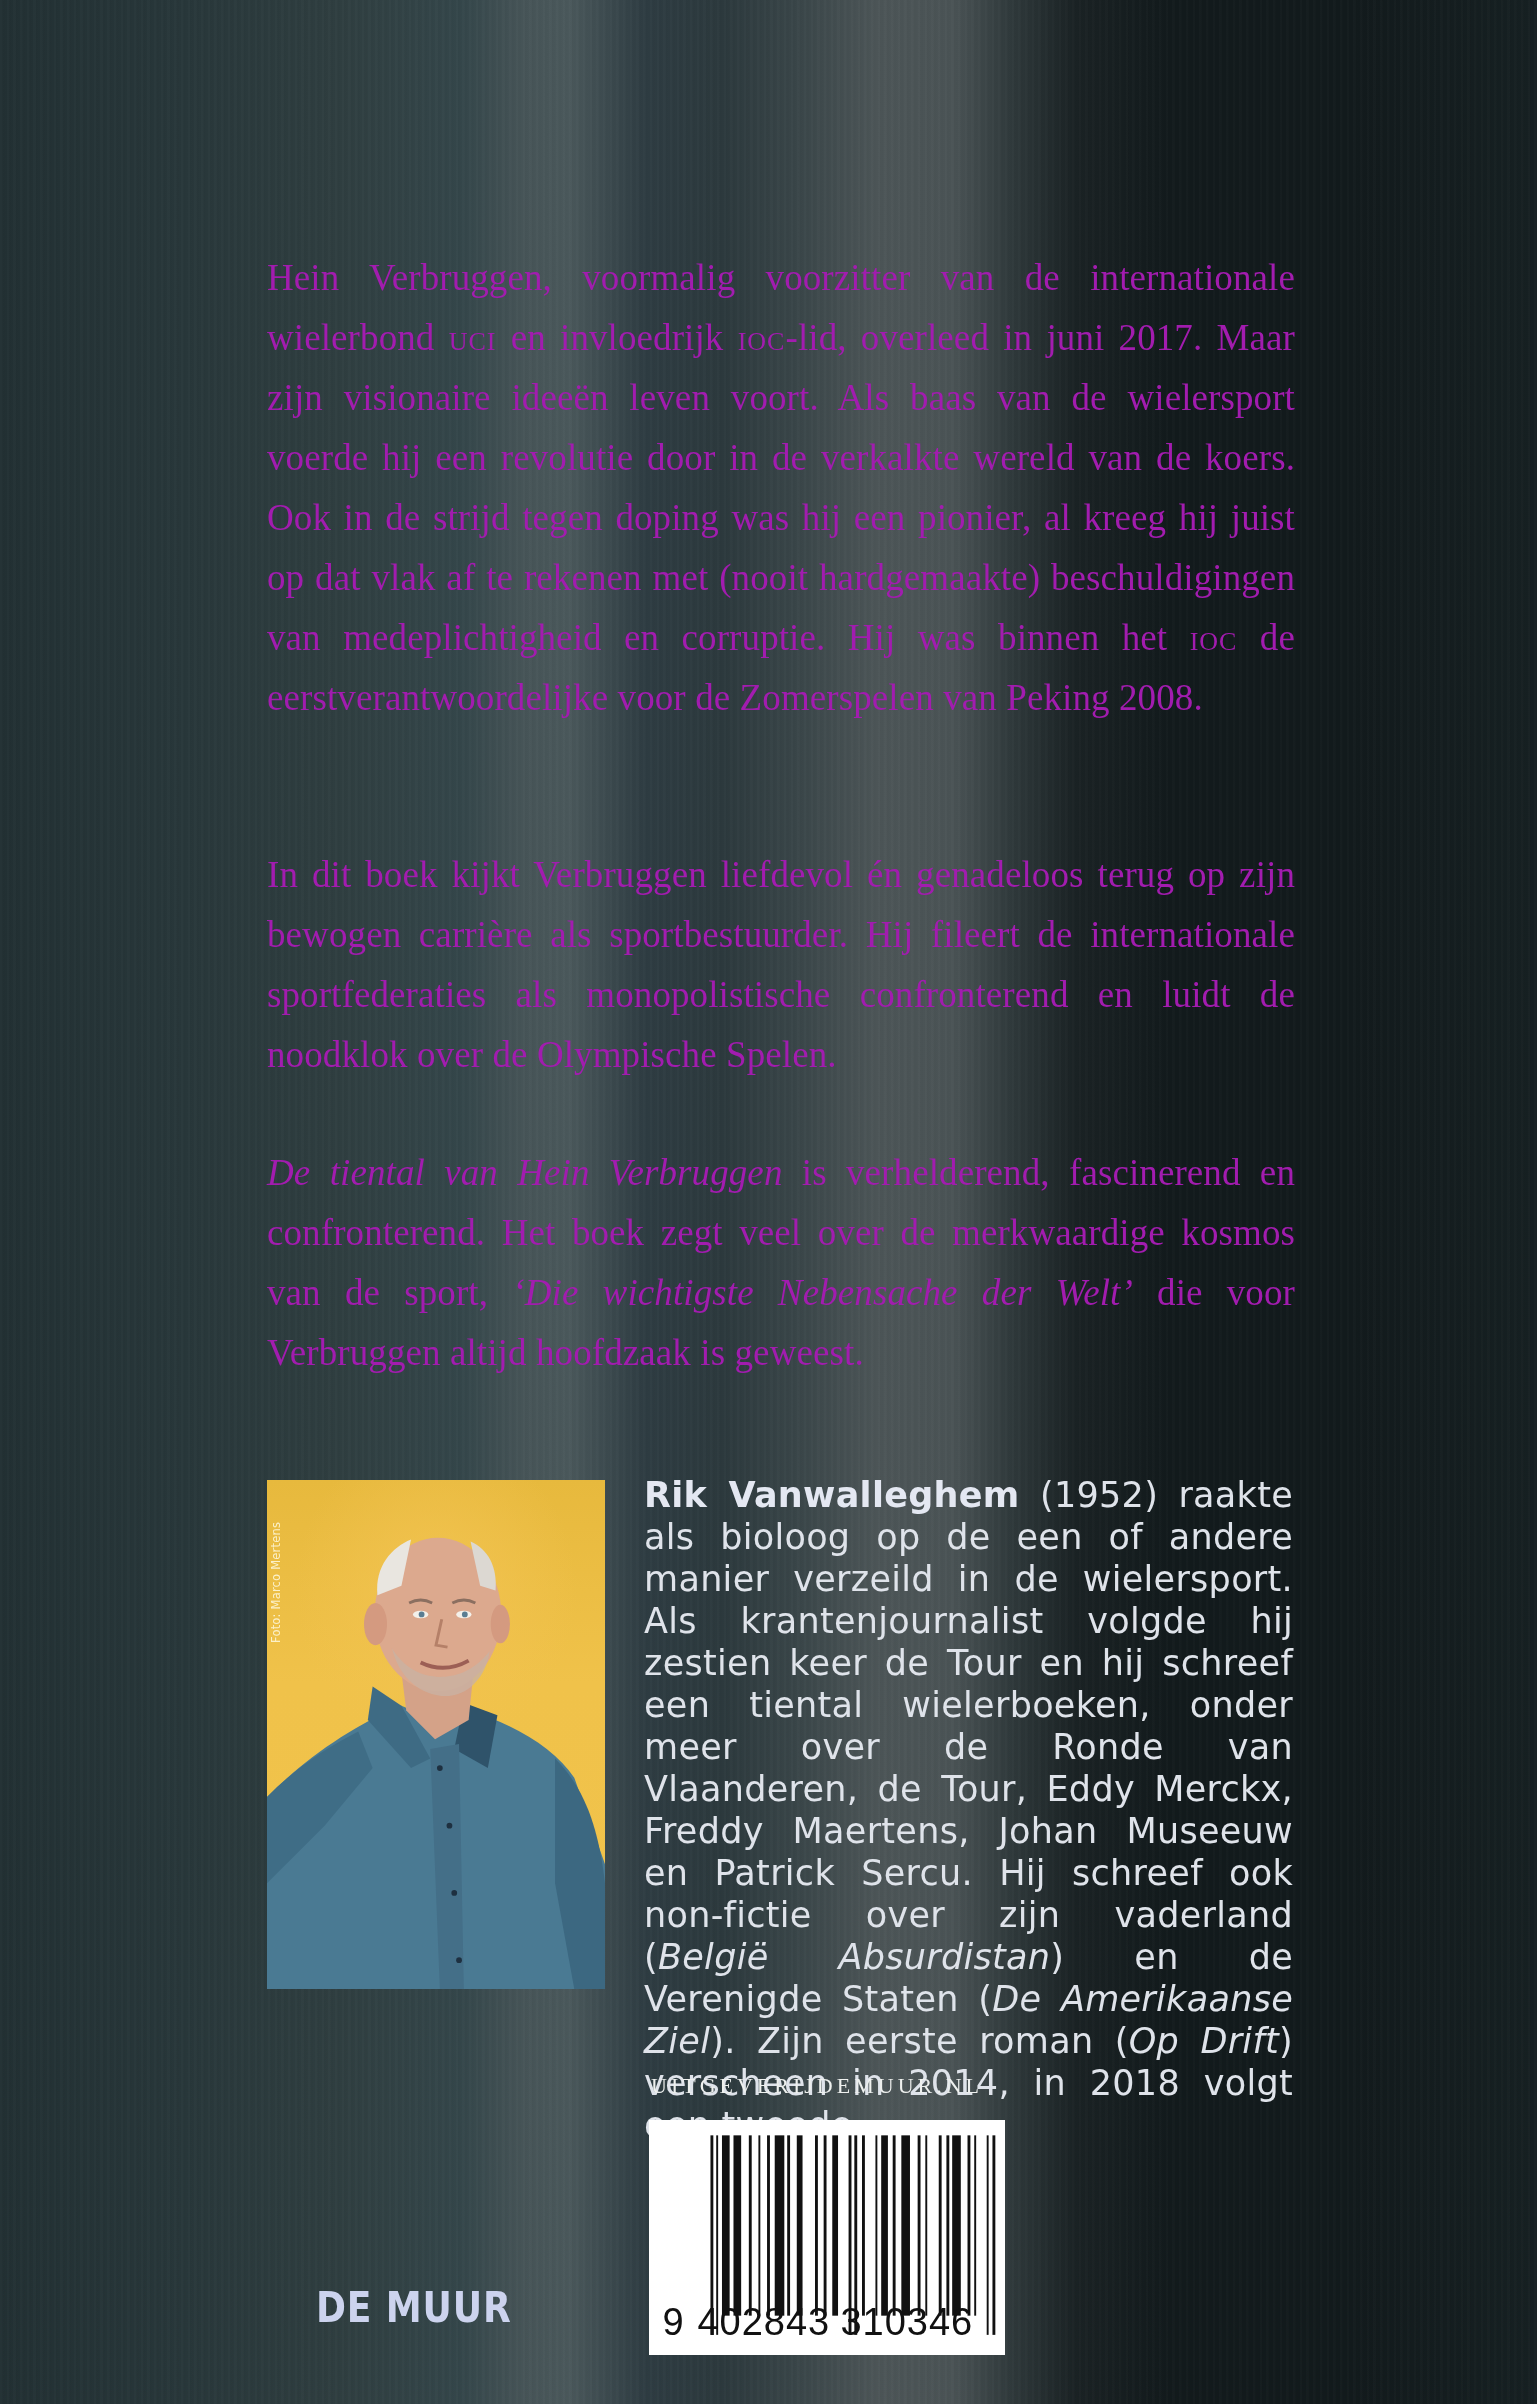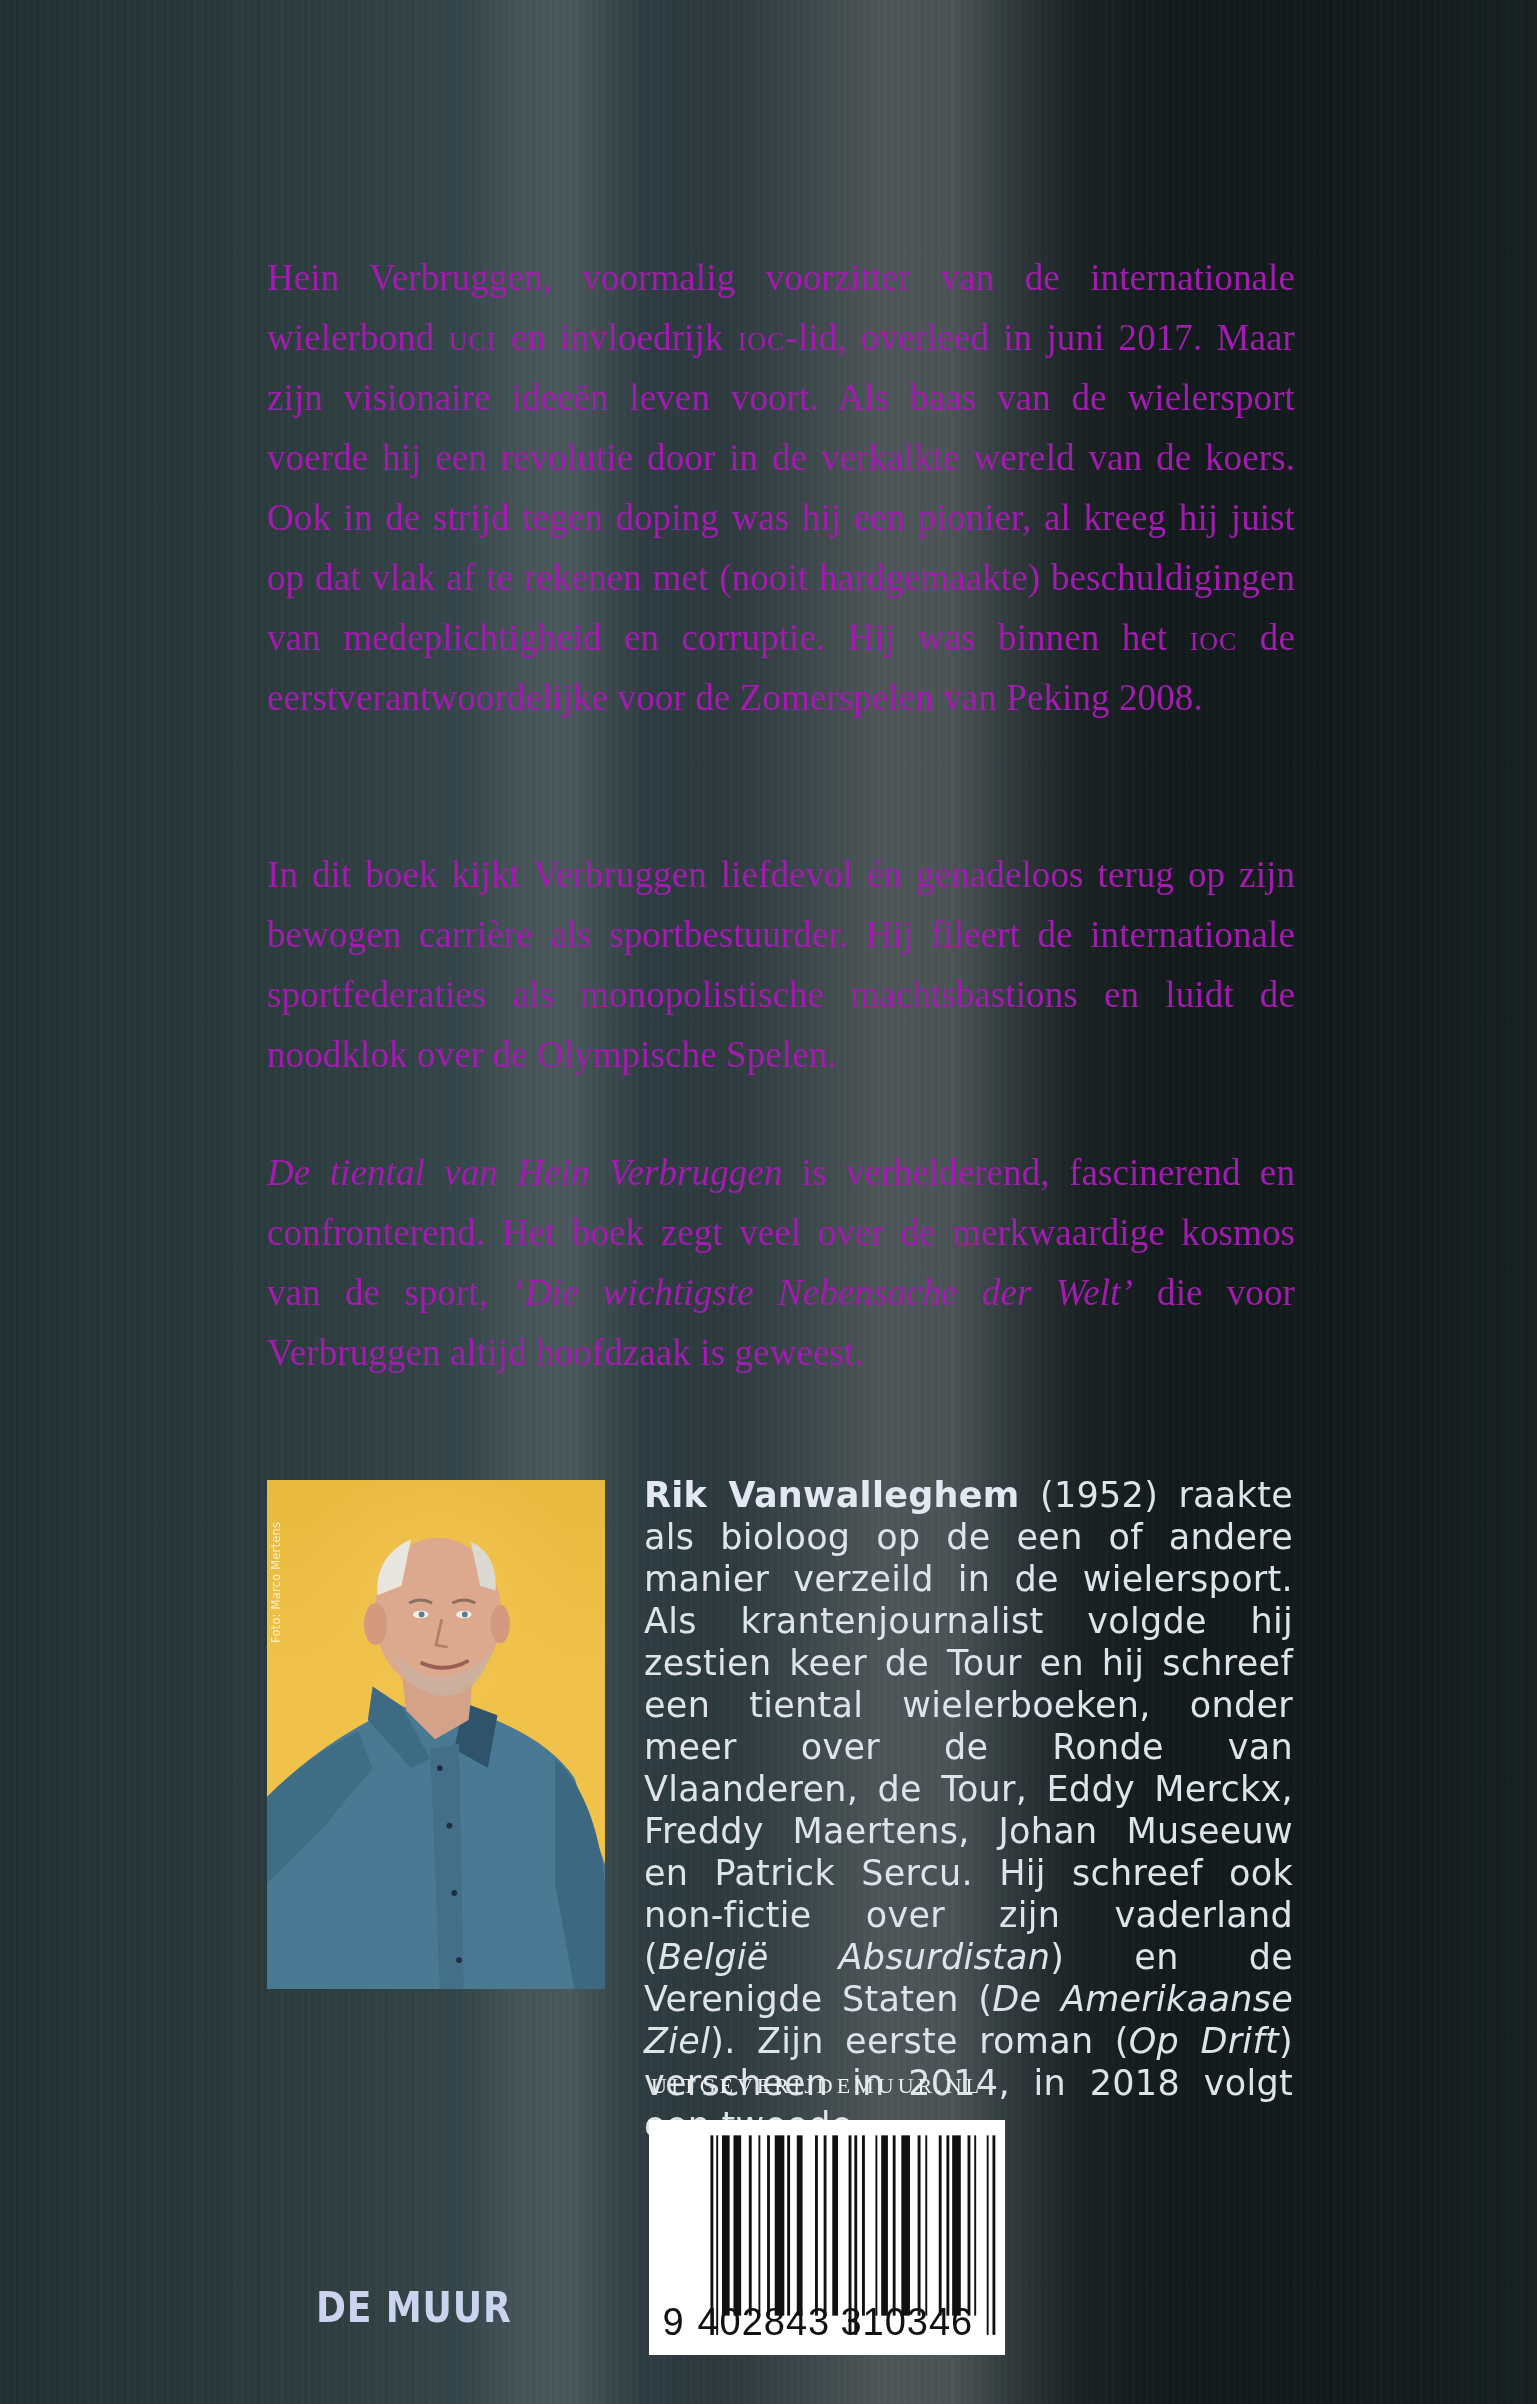--- a/index.html
+++ b/index.html
@@ -132,21 +132,21 @@
       transform-origin: left top;
       line-height: 42px;
     }
   </style>
 </head>
 <body>
 
 <div class="cover-bg-streaks"></div>
 
 <p class="blurb" id="para1"><span>Hein Verbruggen, voormalig voorzitter van de internationale wielerbond </span><span class="sc">uci</span><span> en invloedrijk </span><span class="sc">ioc</span><span>-lid, overleed in juni 2017. Maar zijn visionaire ideeën leven voort. Als baas van de wieler­sport voerde hij een revolutie door in de verkalkte wereld van de koers. Ook in de strijd tegen doping was hij een pionier, al kreeg hij juist op dat vlak af te rekenen met (nooit hard­gemaakte) beschuldigingen van medeplichtigheid en corrup­tie. Hij was binnen het </span><span class="sc">ioc</span><span> de eerstverantwoordelijke voor de Zomerspelen van Peking 2008.</span></p>
-<p class="blurb" id="para2"><span>In dit boek kijkt Verbruggen liefdevol én genadeloos terug op zijn bewogen carrière als sportbestuurder. Hij fileert de inter­nationale sportfederaties als monopolistische machtsbastions en luidt de noodklok over de Olympische Spelen.</span></p>
+<p class="blurb" id="para2"><span>In dit boek kijkt Verbruggen liefdevol én genadeloos terug op zijn bewogen carrière als sportbestuurder. Hij fileert de inter­nationale sportfederaties als monopolistische confronterend en luidt de noodklok over de Olympische Spelen.</span></p>
 <p class="blurb" id="para3"><em>De tiental van Hein Verbruggen</em><span> is verhelderend, fascinerend en confronterend. Het boek zegt veel over de merkwaardige kosmos van de sport, </span><em>‘Die wichtigste Nebensache der Welt’</em><span> die voor Verbruggen altijd hoofdzaak is geweest.</span></p>
 
 <div class="author-photo">
   <svg class="photo-svg" width="338" height="509" viewBox="0 0 352 530">
 
     <path d="M0 330 C40 290 90 255 140 235 L175 250 L210 240 C260 255 300 280 320 310 L352 400 L352 530 L0 530 Z" fill="#4a7a93"></path>
     <path d="M0 330 C30 300 60 280 95 262 L110 300 L60 360 L0 420 Z" fill="#3f6d86"></path>
     <path d="M300 290 C330 320 345 360 352 420 L352 530 L320 530 L300 420 Z" fill="#3c6881"></path>
 
     <path d="M110 215 L140 235 L170 290 L150 300 L105 250 Z" fill="#3e6b84"></path>

